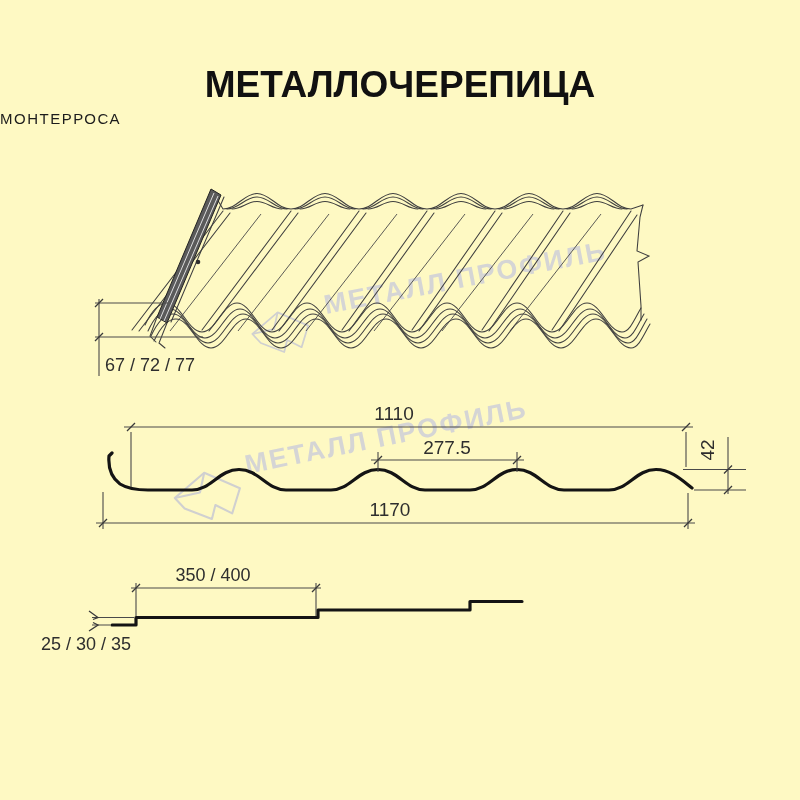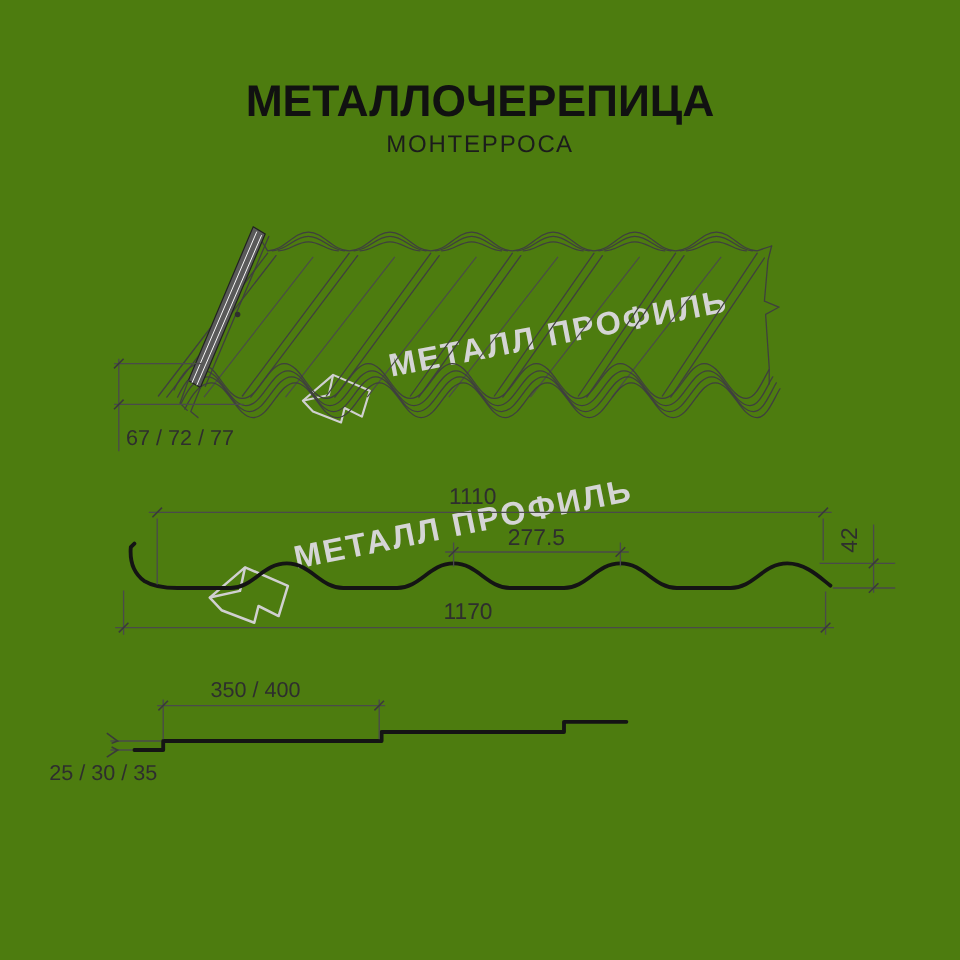--- a/index.html
+++ b/index.html
@@ -1,21 +1,21 @@
 <!DOCTYPE html>
 <html><head>
 <meta charset="utf-8">
 <style>
   html,body{margin:0;padding:0;background:#fff;}
-  .page{position:relative;width:800px;height:800px;background:#4d7c0f;overflow:hidden;
+  .page{position:relative;width:800px;height:800px;background:#fef9c3;overflow:hidden;
         font-family:"Liberation Sans",sans-serif;}
   .title{position:absolute;top:64px;left:0;width:800px;text-align:center;margin:0;
          font-size:37px;font-weight:800;letter-spacing:0px;color:#111;}
-  .subtitle{position:absolute;top:110px;left:0;width:800px;text-align:center;
-            font-size:20px;font-weight:500;letter-spacing:1.5px;color:#1c1c1c;}
+  .subtitle{position:absolute;top:110px;left:0;width:800px;text-align:left;
+            font-size:15px;font-weight:500;letter-spacing:1.5px;color:#1c1c1c;}
   svg{position:absolute;top:0;left:0;}
   .tline{stroke:#3f3f3f;stroke-width:1.05;fill:none;stroke-linecap:round;}
   .tline2{stroke:#4a4a4a;stroke-width:0.9;fill:none;}
   .thick{stroke:#141414;stroke-width:3.2;fill:none;stroke-linejoin:round;stroke-linecap:round;}
   .dim{stroke:#4a4a4a;stroke-width:1.1;fill:none;}
   .tick{stroke:#3a3a3a;stroke-width:1.3;fill:none;}
   .dlabel{font-family:"Liberation Sans",sans-serif;font-size:19px;fill:#2e2e2e;}
   .dlabel-sm{font-family:"Liberation Sans",sans-serif;font-size:18px;fill:#2e2e2e;}
   .wm-text{font-family:"Liberation Sans",sans-serif;font-size:27px;font-weight:bold;
            letter-spacing:2px;fill:#d5d5d5;}

